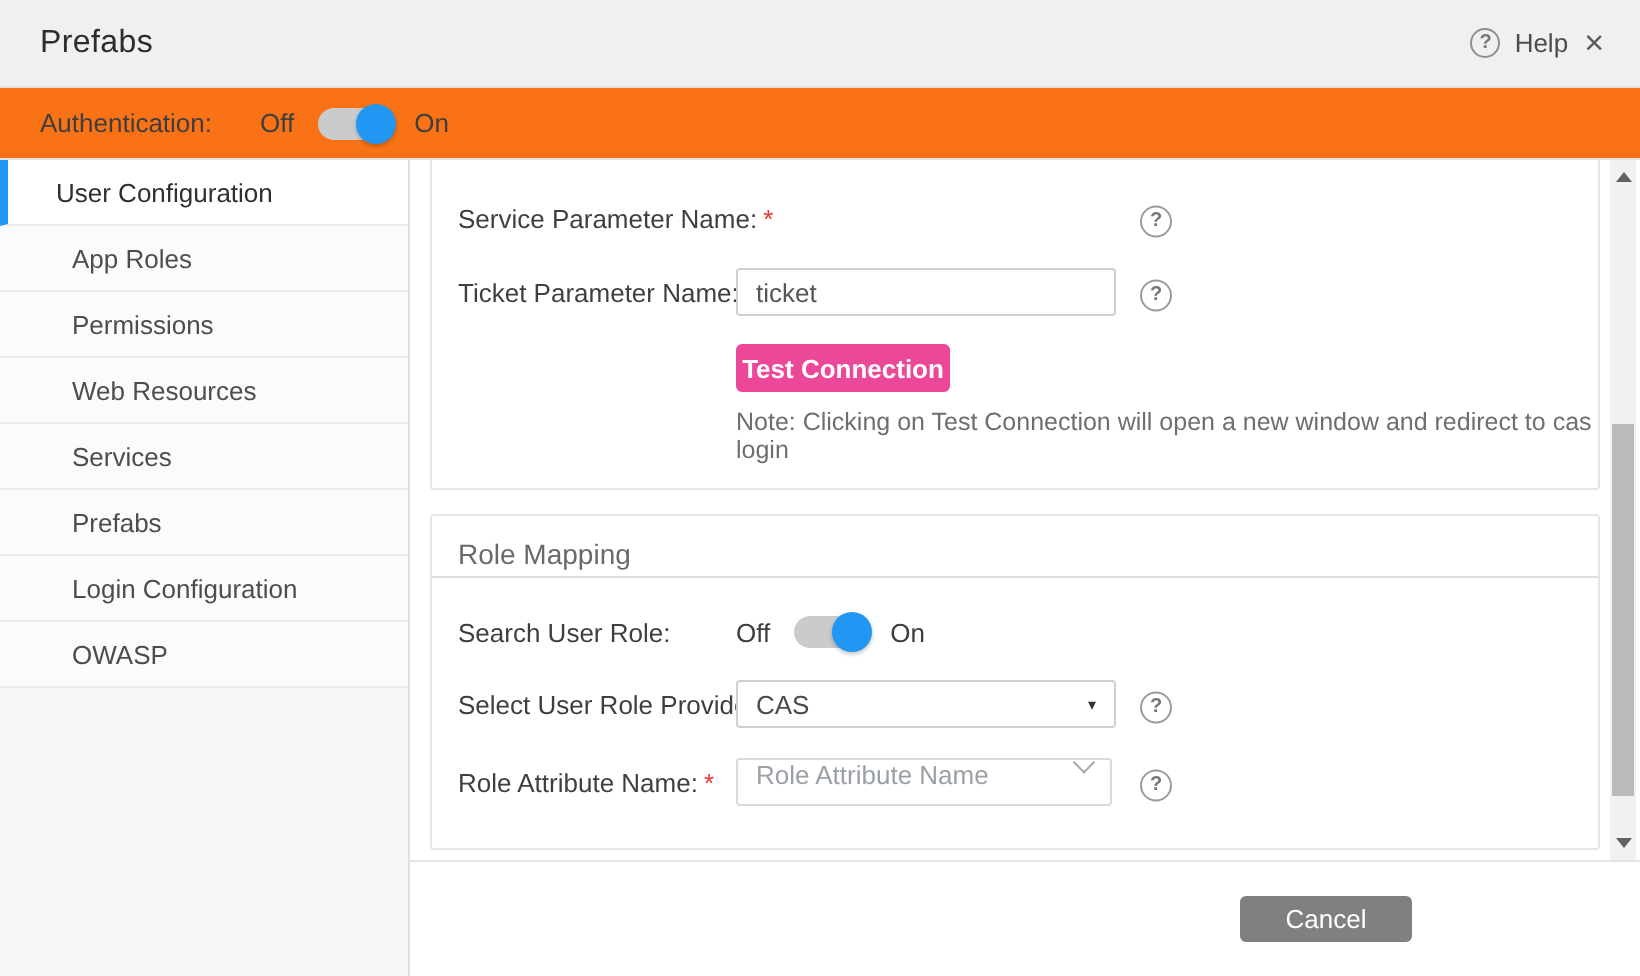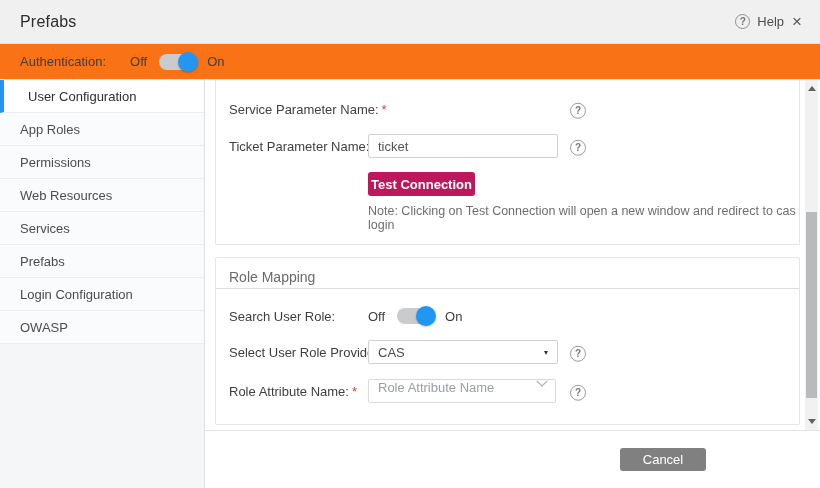--- a/index.html
+++ b/index.html
@@ -26,21 +26,21 @@
   .tg-off { margin-left:24px; font-size:13px; color:#3e3e3e; }
   .tg-on { font-size:13px; color:#3e3e3e; }
   .toggle { width:36px; height:16px; background:#c9cbcd; border-radius:9px; position:relative;
     margin:0 12px; cursor:pointer; }
   .toggle .knob { position:absolute; right:-3px; top:-2px; width:20px; height:20px;
     border-radius:50%; background:#2196f3; box-shadow:0 1px 2px rgba(0,0,0,.25); }
 
   
   .sidebar { position:absolute; left:0; top:80px; width:205px; height:408px;
     background:#f5f6f7; border-right:1px solid #dfe0e1; }
-  .side-item { height:33px; display:flex; align-items:center; padding-left:20px;
+  .side-item { height:33px; display:flex; align-items:center; padding-left:36px;
     font-size:13px; color:#4d4d4d; background:#fafbfc; border-bottom:1px solid #ebedee; cursor:pointer; }
   .side-item.selected { background:#ffffff; color:#2f2f2f; padding-left:24px;
     border-left:4px solid #2196f3; }
 
   
   .content { position:absolute; left:205px; top:80px; width:615px; height:408px; background:#fff; }
 
   .card { position:absolute; background:#fff; border:1px solid #e4e5e7; border-radius:2px; }
   .card1 { left:10px; top:0; width:585px; height:165px; border-top:none; border-radius:0 0 2px 2px; }
   .card2 { left:10px; top:177px; width:585px; height:168px; }
@@ -49,21 +49,21 @@
   .flabel { position:absolute; left:13px; font-size:13px; color:#3f3f3f; }
   .req { color:#e53935; margin-left:3px; }
   .tinput { position:absolute; left:152px; width:190px; height:24px; border:1px solid #cfd0d2;
     border-radius:2px; font-family:"Liberation Sans",sans-serif; font-size:13px; color:#555;
     padding:0 9px; background:#fff; outline:none; }
   .tinput::placeholder { color:#9aa0a5; }
   .helpq { position:absolute; left:354px; top:50%; transform:translateY(-50%); }
   .helpq .qicon { width:16px; height:16px; border-color:#9b9b9b; }
 
   .btn-test { position:absolute; left:152px; top:92px; width:107px; height:24px;
-    background:#be185d; color:#fff; border:none; border-radius:3px; font-size:13px;
+    background:#ec4899; color:#fff; border:none; border-radius:3px; font-size:13px;
     font-weight:700; font-family:"Liberation Sans",sans-serif; cursor:pointer; }
   .note { position:absolute; left:152px; top:124px; font-size:12.5px; color:#6e6e6e; }
 
   .section-title { position:absolute; left:13px; top:11px; font-size:14px; color:#6a6a6a; }
   .section-divider { position:absolute; left:0; right:0; top:30px; border-bottom:1px solid #dcdddf; }
 
   .row-toggle { position:absolute; left:0; right:0; top:46px; height:24px; display:flex; align-items:center; }
   .row-toggle .tg-off { margin-left:152px; }
 
   .selectbox { position:absolute; left:152px; width:190px; height:24px; border:1px solid #cfd0d2;

